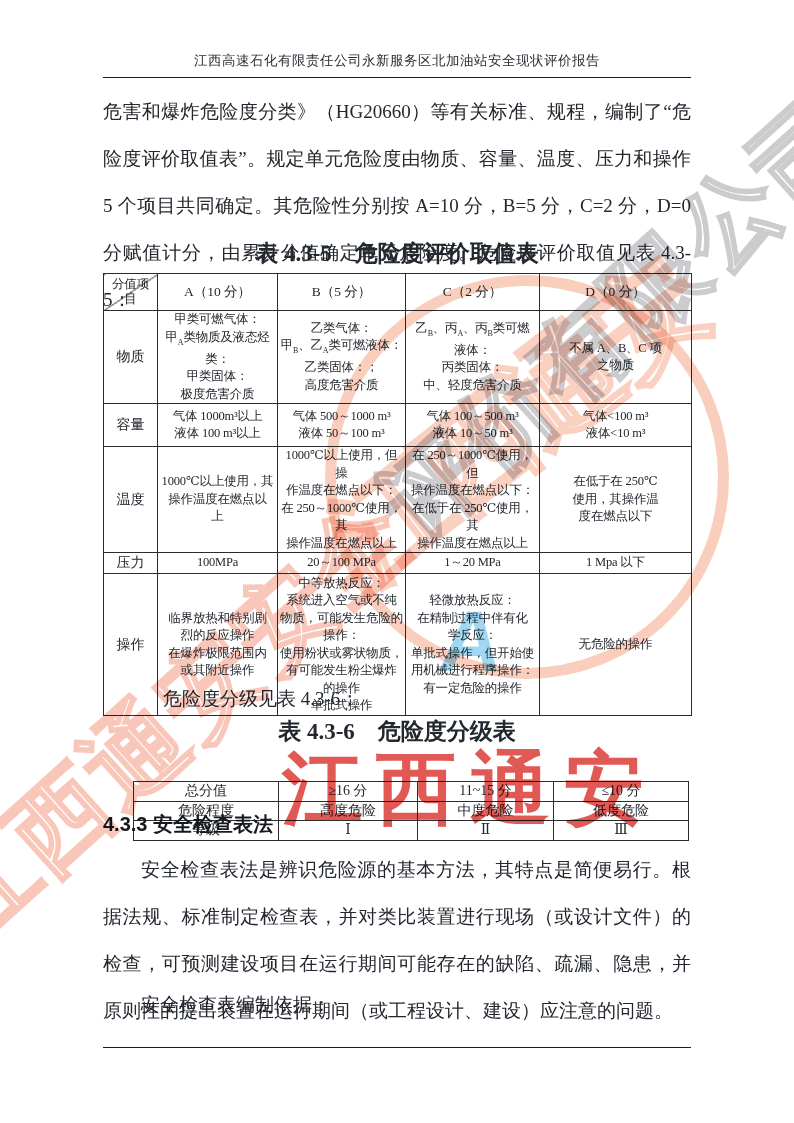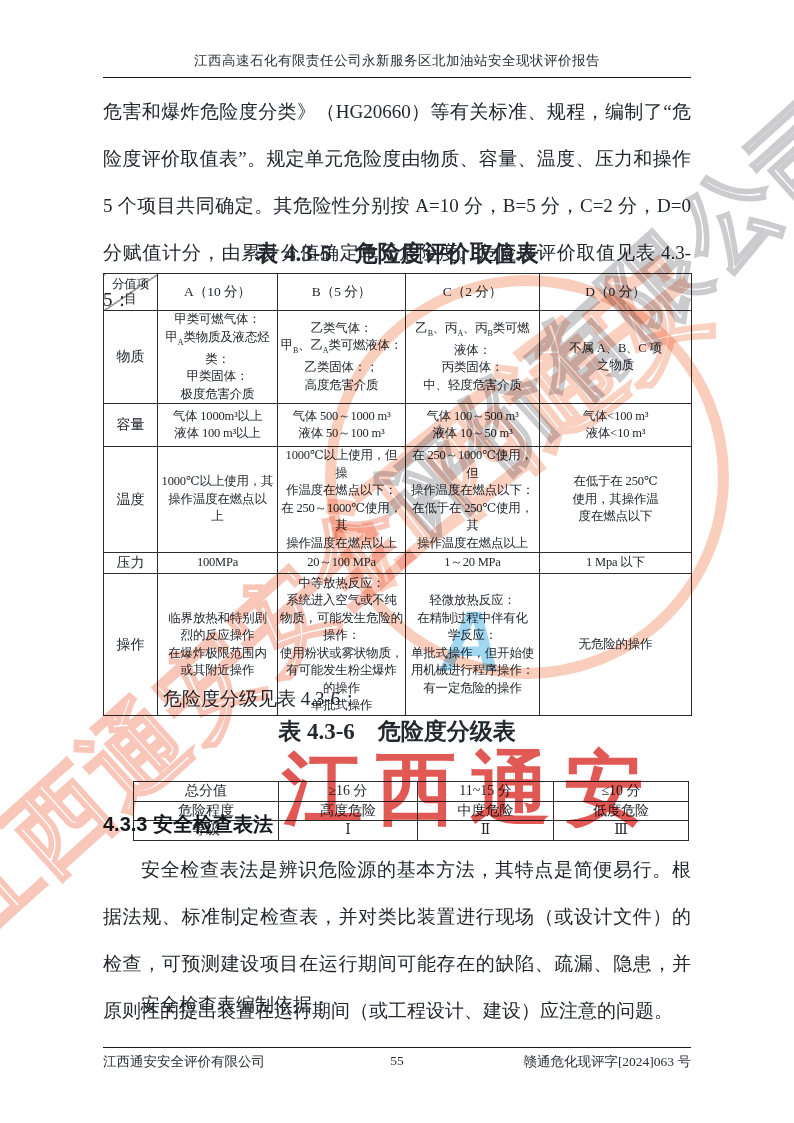--- a/index.html
+++ b/index.html
@@ -212,25 +212,20 @@
       <td>Ⅲ</td>
     </tr>
   </tbody>
     </table>
 
   <div class="section-heading">4.3.3 安全检查表法</div>
   <div class="para para-sct">安全检查表法是辨识危险源的基本方法，其特点是简便易行。根据法规、标准制定检查表，并对类比装置进行现场（或设计文件）的检查，可预测建设项目在运行期间可能存在的缺陷、疏漏、隐患，并原则性的提出装置在运行期间（或工程设计、建设）应注意的问题。</div>
   <div class="line-note note-2">安全检查表编制依据：</div>
 
   <div class="footer-rule"></div>
-  <div class="footer">
-    <span class="fleft">江西通安安全评价有限公司</span>
-    <span class="pageno">55</span>
-    <span class="fright">赣通危化现评字[2024]063 号</span>
-  </div>
 
   <div class="wm wm-ring"></div>
   <div class="wm wm-stamp-text">江西通安</div>
   <div class="wm wm-diagonal">
     <span class="seg-salmon">江西通安安全</span><span class="seg-gray">评价有限公司</span>
   </div>
   <div class="wm wm-blue-a">A</div>
   <div class="wm wm-red">江西通安</div>
 
 </div>

